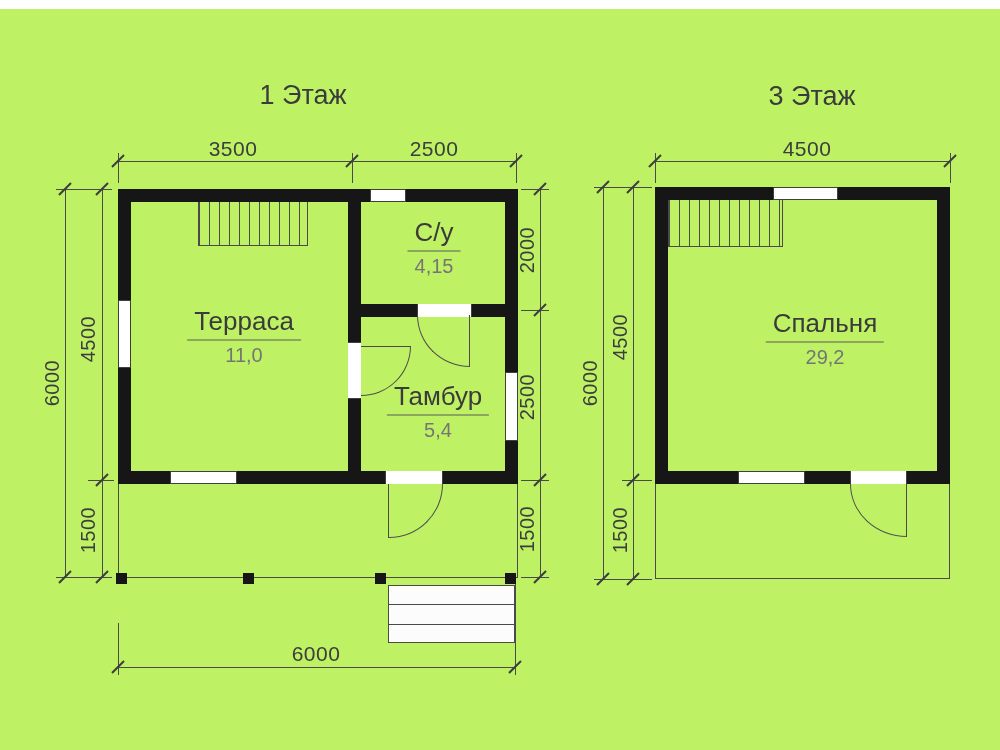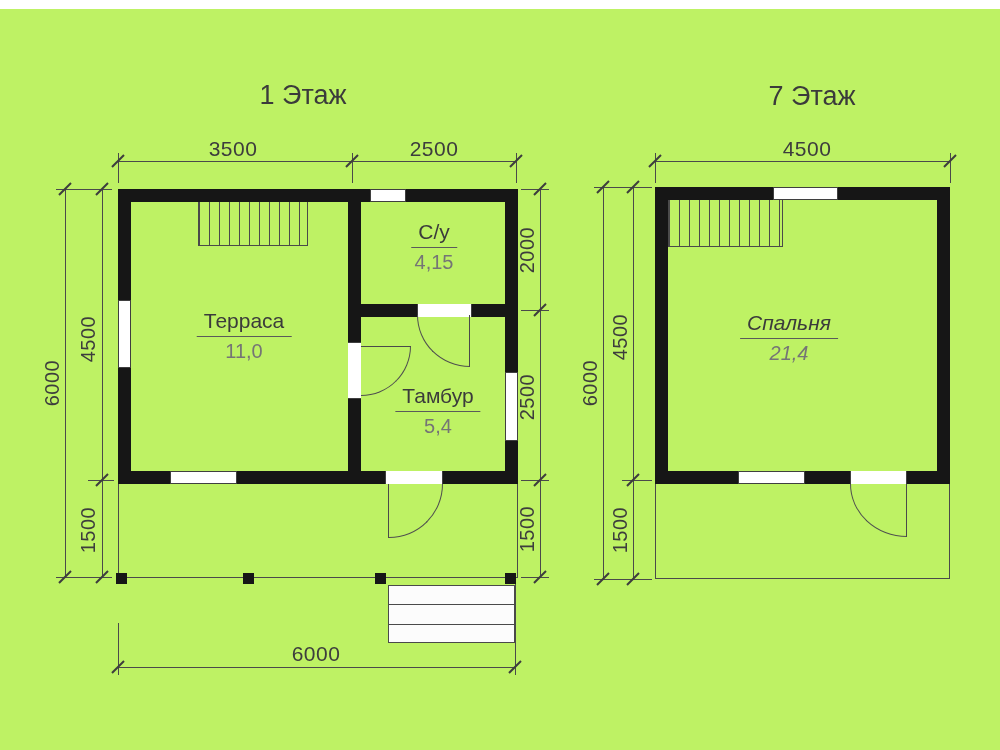--- a/index.html
+++ b/index.html
@@ -15,21 +15,21 @@
   .gap-v{position:absolute;background:#ffffff;border-top:1px solid #3f3f3f;border-bottom:1px solid #3f3f3f;box-sizing:border-box;}
   .ln{position:absolute;background:#4a4a4a;}
   .tick{position:absolute;width:17px;height:2px;background:#3d3d3d;transform:translate(-50%,-50%) rotate(-45deg);}
   .arc{position:absolute;box-sizing:border-box;background:transparent;border:1px solid #4f4f4f;}
   .arc.bl{border-top:none;border-right:none;border-radius:0 0 0 100%;}
   .arc.br{border-top:none;border-left:none;border-radius:0 0 100% 0;}
   .stairs{position:absolute;box-sizing:border-box;border:1px solid #4a4a4a;border-top:none;
     background:repeating-linear-gradient(to right,#4a4a4a 0,#4a4a4a 1px,transparent 1px,transparent 10px);}
   .steps{position:absolute;box-sizing:border-box;border:1px solid #4a4a4a;background:#fcfcfc;}
   .room{position:absolute;transform:translate(-50%,-50%);text-align:center;}
-  .room .nm{font-size:21px;color:#3b3b3b;border-bottom:1px solid #5a5a5a;padding:0 7px 3px;white-space:nowrap;}
+  .room .nm{font-size:26px;color:#3b3b3b;border-bottom:1px solid #5a5a5a;padding:0 7px 3px;white-space:nowrap;}
   .room .ar{font-size:20px;color:#757575;padding-top:3px;white-space:nowrap;}
   .post{position:absolute;background:#161616;width:11px;height:11px;}
 </style>
 </head>
 <body>
 
 <div class="canvas">
 
   <div class="title" style="left:303px;top:86px;">1 Этаж</div>
 
@@ -120,21 +120,21 @@
   </div>
   <div class="room" style="left:434px;top:238px;">
     <div class="nm">С/у</div>
     <div class="ar">4,15</div>
   </div>
   <div class="room" style="left:438px;top:402px;">
     <div class="nm">Тамбур</div>
     <div class="ar">5,4</div>
   </div>
 
-  <div class="title" style="left:812px;top:87px;">7 Этаж</div>
+  <div class="title" style="left:812px;top:87px;">3 Этаж</div>
 
   <div class="ln" style="left:655px;top:152px;width:295px;height:1px;"></div>
   <div class="ln" style="left:655px;top:144px;width:1px;height:30px;"></div>
   <div class="ln" style="left:950px;top:144px;width:1px;height:30px;"></div>
   <div class="tick" style="left:655px;top:152px;"></div>
   <div class="tick" style="left:950px;top:152px;"></div>
   <div class="hdim" style="left:807px;top:140px;">4500</div>
 
   <div class="ln" style="left:603px;top:178px;width:1px;height:392px;"></div>
   <div class="ln" style="left:633px;top:178px;width:1px;height:392px;"></div>
@@ -160,18 +160,18 @@
   <div class="gap-h" style="left:850px;top:462px;width:57px;height:13px;"></div>
   <div class="arc bl" style="left:850px;top:475px;width:57px;height:53px;"></div>
   <div class="ln" style="left:906px;top:475px;width:1px;height:53px;"></div>
 
   <div class="stairs" style="left:668px;top:191px;width:115px;height:47px;"></div>
 
   <div class="ln" style="left:655px;top:475px;width:1px;height:94px;"></div>
   <div class="ln" style="left:949px;top:475px;width:1px;height:94px;"></div>
   <div class="ln" style="left:655px;top:569px;width:295px;height:1px;"></div>
 
-  <div class="room" style="left:789px;top:329px;font-style:italic;">
+  <div class="room" style="left:825px;top:329px;">
     <div class="nm">Спальня</div>
-    <div class="ar">21,4</div>
+    <div class="ar">29,2</div>
   </div>
 
 </div>
 
 </body></html>

